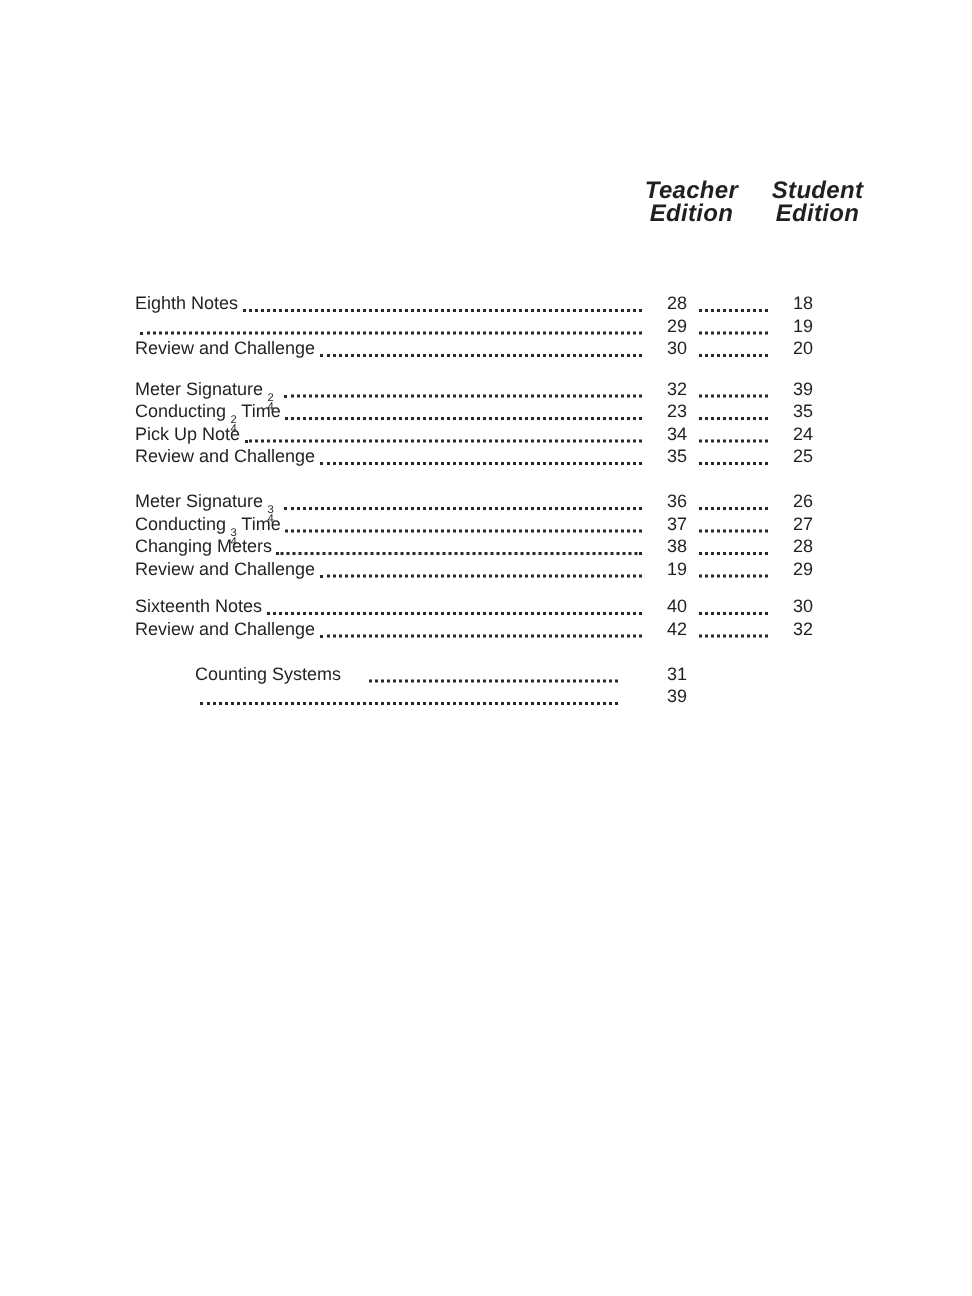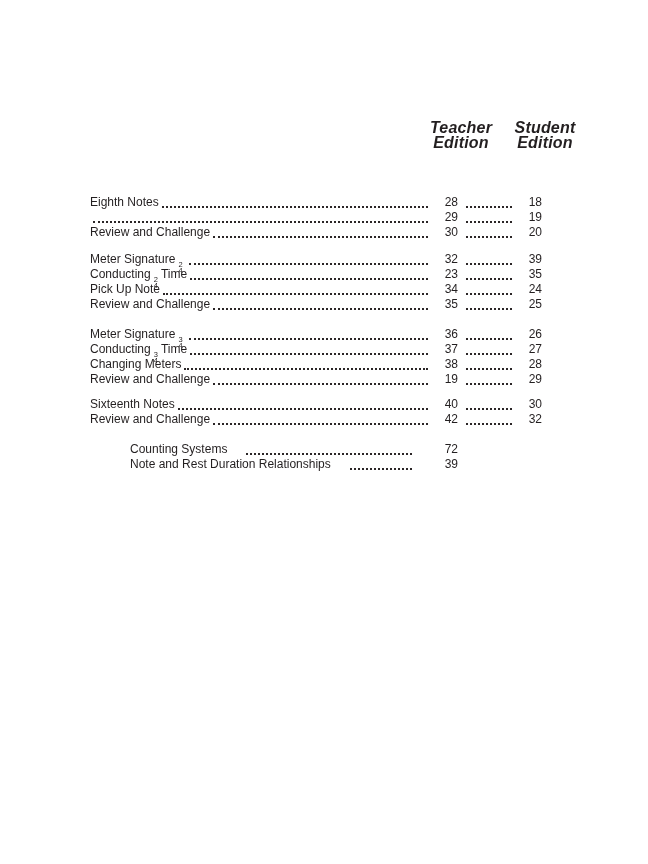--- a/index.html
+++ b/index.html
@@ -226,22 +226,21 @@
           <span class="leader"></span>
           <span class="num num-t">42</span>
           <span class="leader2"></span>
           <span class="num num-s">32</span>
         </div>
       </div>
       <div class="toc-section">
         <div class="toc-row no-student indent">
           <span class="title"><span>Counting Systems</span></span>
           <span class="leader"></span>
-          <span class="num num-t">72</span>
+          <span class="num num-t">31</span>
         </div>
         <div class="toc-row no-student indent">
-          <span class="title"><span>Note and Rest Duration Relationships</span></span>
           <span class="leader"></span>
           <span class="num num-t">39</span>
         </div>
       </div>
     </div>
 </div>
 
 </body></html>

